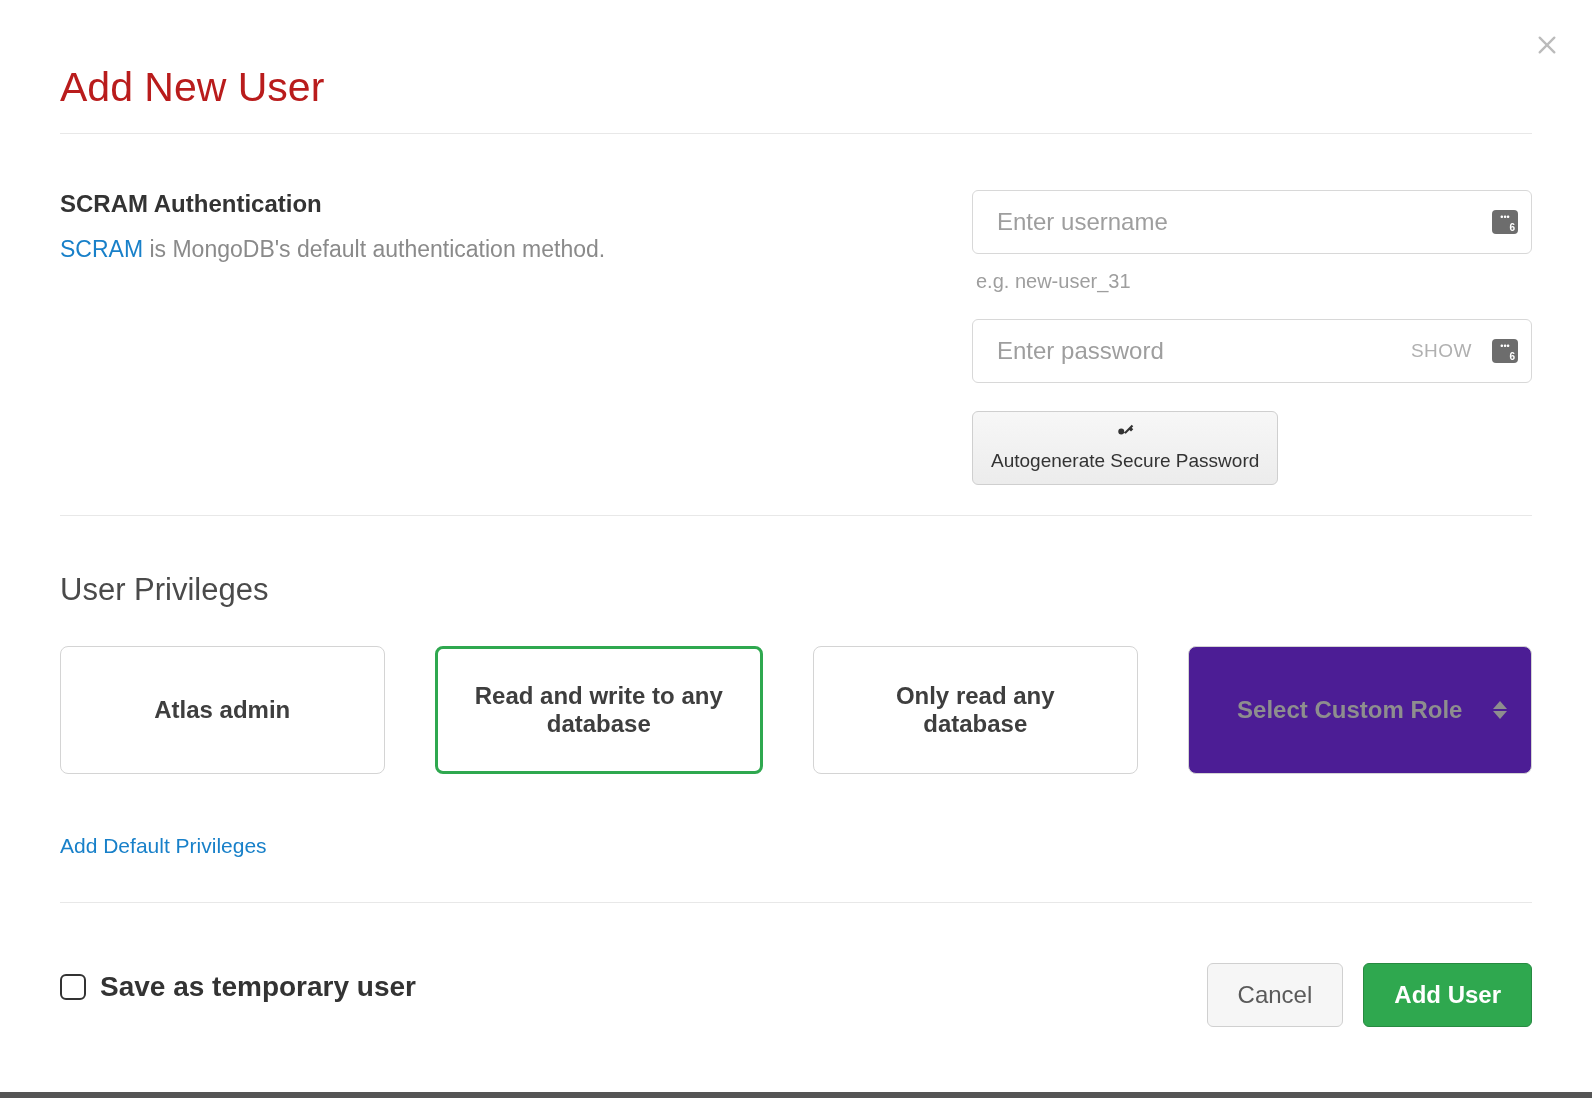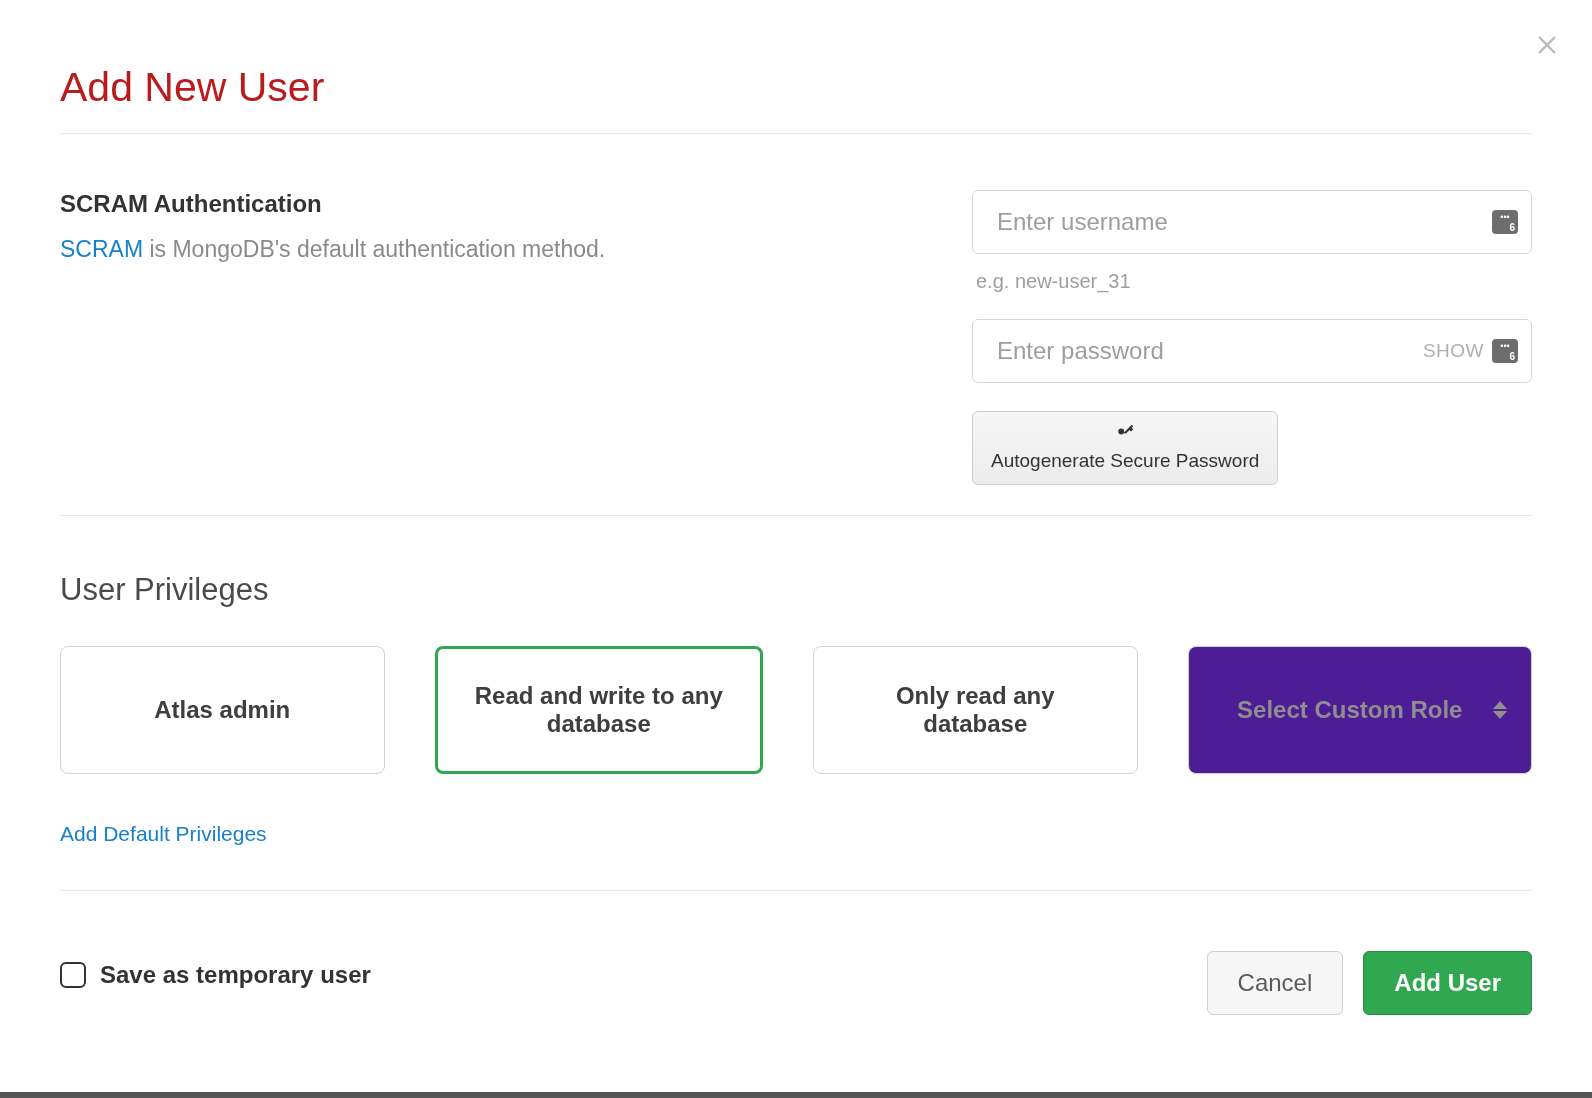--- a/index.html
+++ b/index.html
@@ -98,21 +98,21 @@
       font-size: 10px;
       font-weight: bold;
     }
     .hint {
       font-size: 20px;
       color: #9e9e9e;
       margin: 16px 0 26px 4px;
     }
     .show-toggle {
       position: absolute;
-      right: 48px;
+      right: 60px;
       top: 50%;
       transform: translateY(-50%);
       font-size: 19px;
       color: #b0b0b0;
       letter-spacing: 0.5px;
       cursor: pointer;
     }
     .autogen-btn {
       display: inline-flex;
       align-items: center;
@@ -131,21 +131,21 @@
     .privileges-section { padding-top: 56px; }
     .priv-heading {
       font-size: 31px;
       font-weight: 400;
       color: #4a4a4a;
       margin-bottom: 38px;
     }
     .priv-cards {
       display: flex;
       gap: 50px;
-      margin-bottom: 48px;
+      margin-bottom: 60px;
     }
     .priv-card {
       flex: 1;
       height: 128px;
       border: 1px solid #d4d4d4;
       border-radius: 8px;
       display: flex;
       align-items: center;
       justify-content: center;
       text-align: center;
@@ -191,21 +191,21 @@
     .footer-row {
       display: flex;
       align-items: center;
       justify-content: space-between;
       padding-top: 44px;
     }
     .temp-user {
       display: flex;
       align-items: center;
       gap: 14px;
-      font-size: 24px;
+      font-size: 28px;
       font-weight: 600;
       color: #333;
     }
     .cb {
       width: 26px;
       height: 26px;
       border: 2.5px solid #333;
       border-radius: 6px;
       display: inline-block;
       cursor: pointer;

